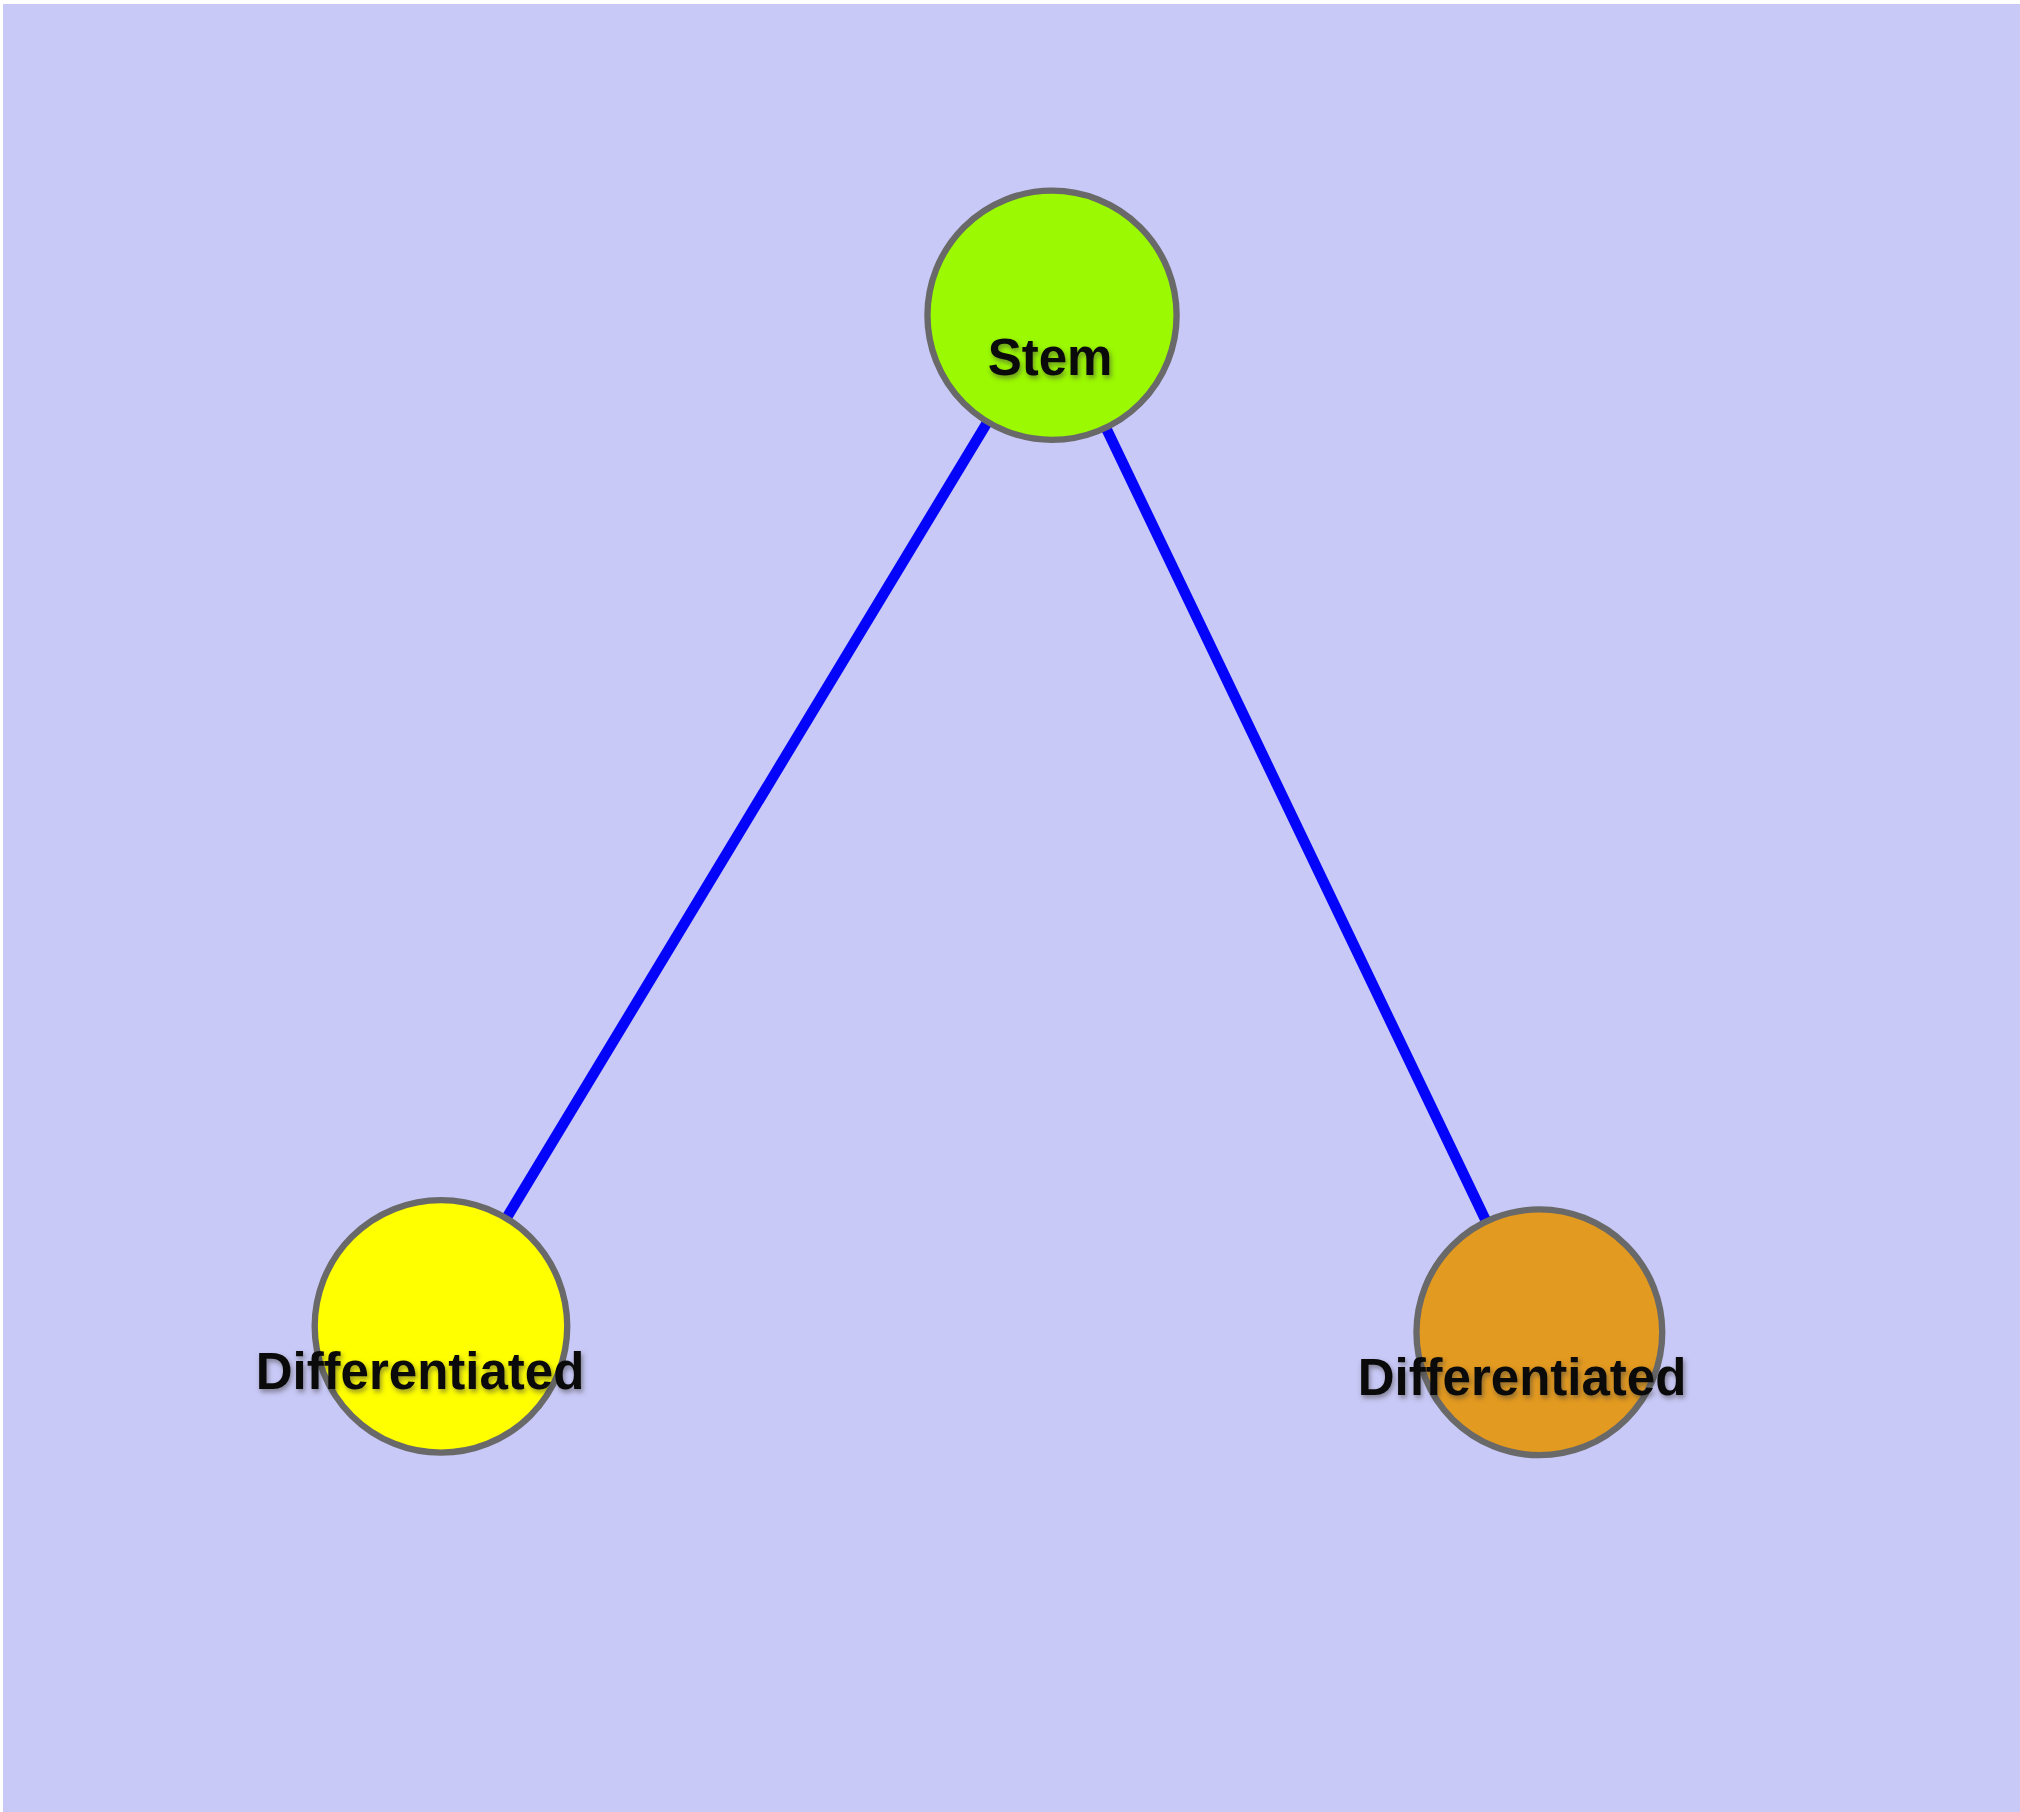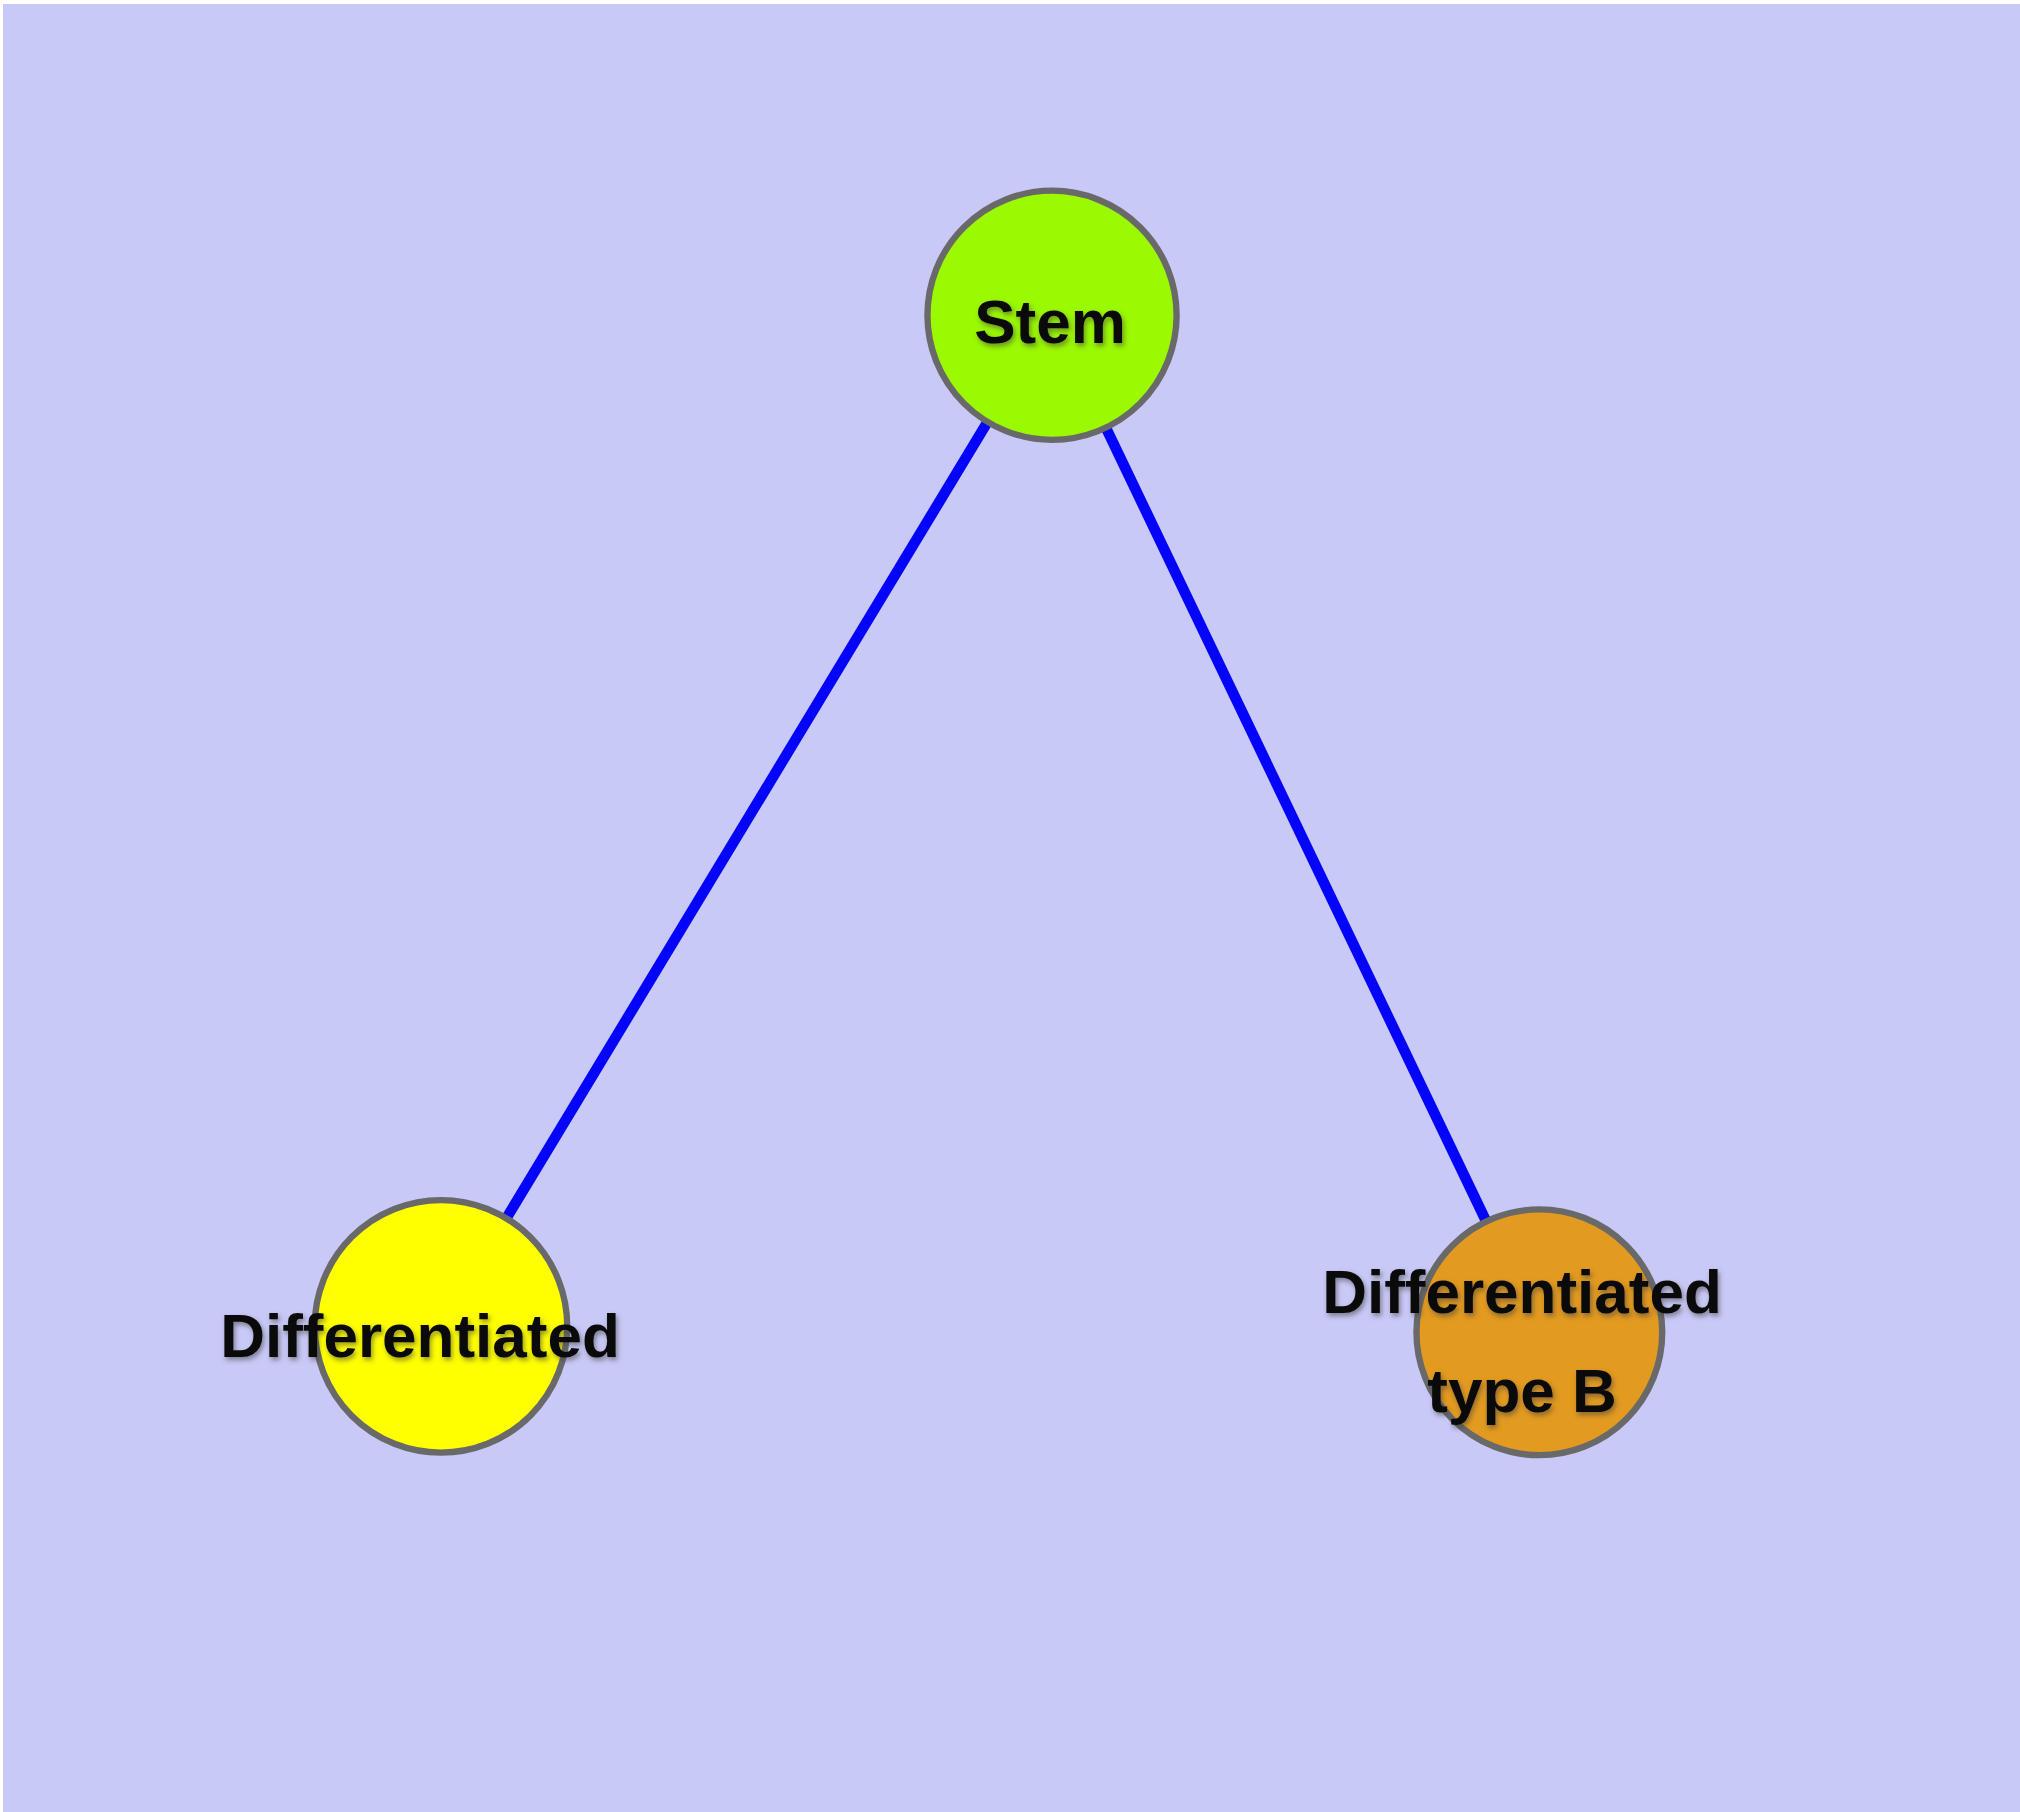--- a/index.html
+++ b/index.html
@@ -42,25 +42,26 @@
   }
   .node-circle.stem   { fill: var(--stem-fill,   #9BF902); }
   .node-circle.type-a { fill: var(--type-a-fill, #FFFF00); }
   .node-circle.type-b { fill: var(--type-b-fill, #E39A20); }
   .node-label {
     position: absolute;
     transform: translate(-50%, -50%);
     text-align: center;
     white-space: nowrap;
     font-weight: bold;
-    font-size: 62px;
+    font-size: 51px;
     line-height: 99px;
     color: var(--label, #0A0A0A);
     text-shadow: 1.7px 3.4px 5.1px rgba(64, 64, 64, 0.55);
     letter-spacing: 0;
+    margin-top: 36px;
   }
   #label-stem   { left: 1050px; top: 321px;  }
   #label-type-a { left: 420px;  top: 1335px; }
   #label-type-b { left: 1522px; top: 1341px; }
 </style>
 </head>
 <body>
 
 <div id="stage">
   <div id="plot-field"></div>
@@ -78,16 +79,15 @@
   <div class="node-label" id="label-stem">
     <span>Stem</span>
   </div>
 
   <div class="node-label" id="label-type-a">
     <div>Differentiated</div>
   </div>
 
   <div class="node-label" id="label-type-b">
     <div>Differentiated</div>
-    <div>type B</div>
   </div>
 </div>
 
 
 </body></html>

